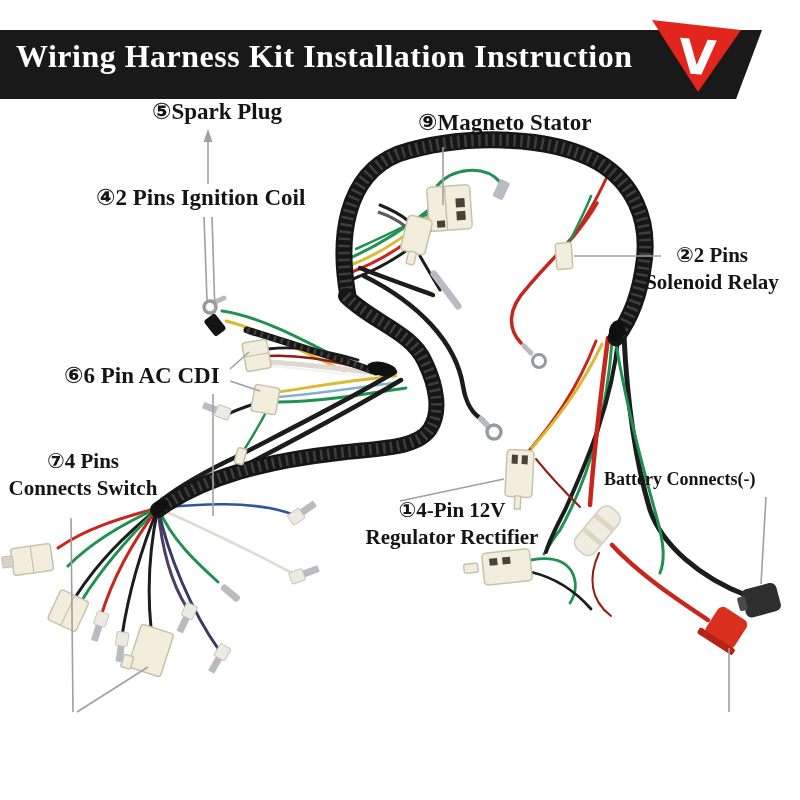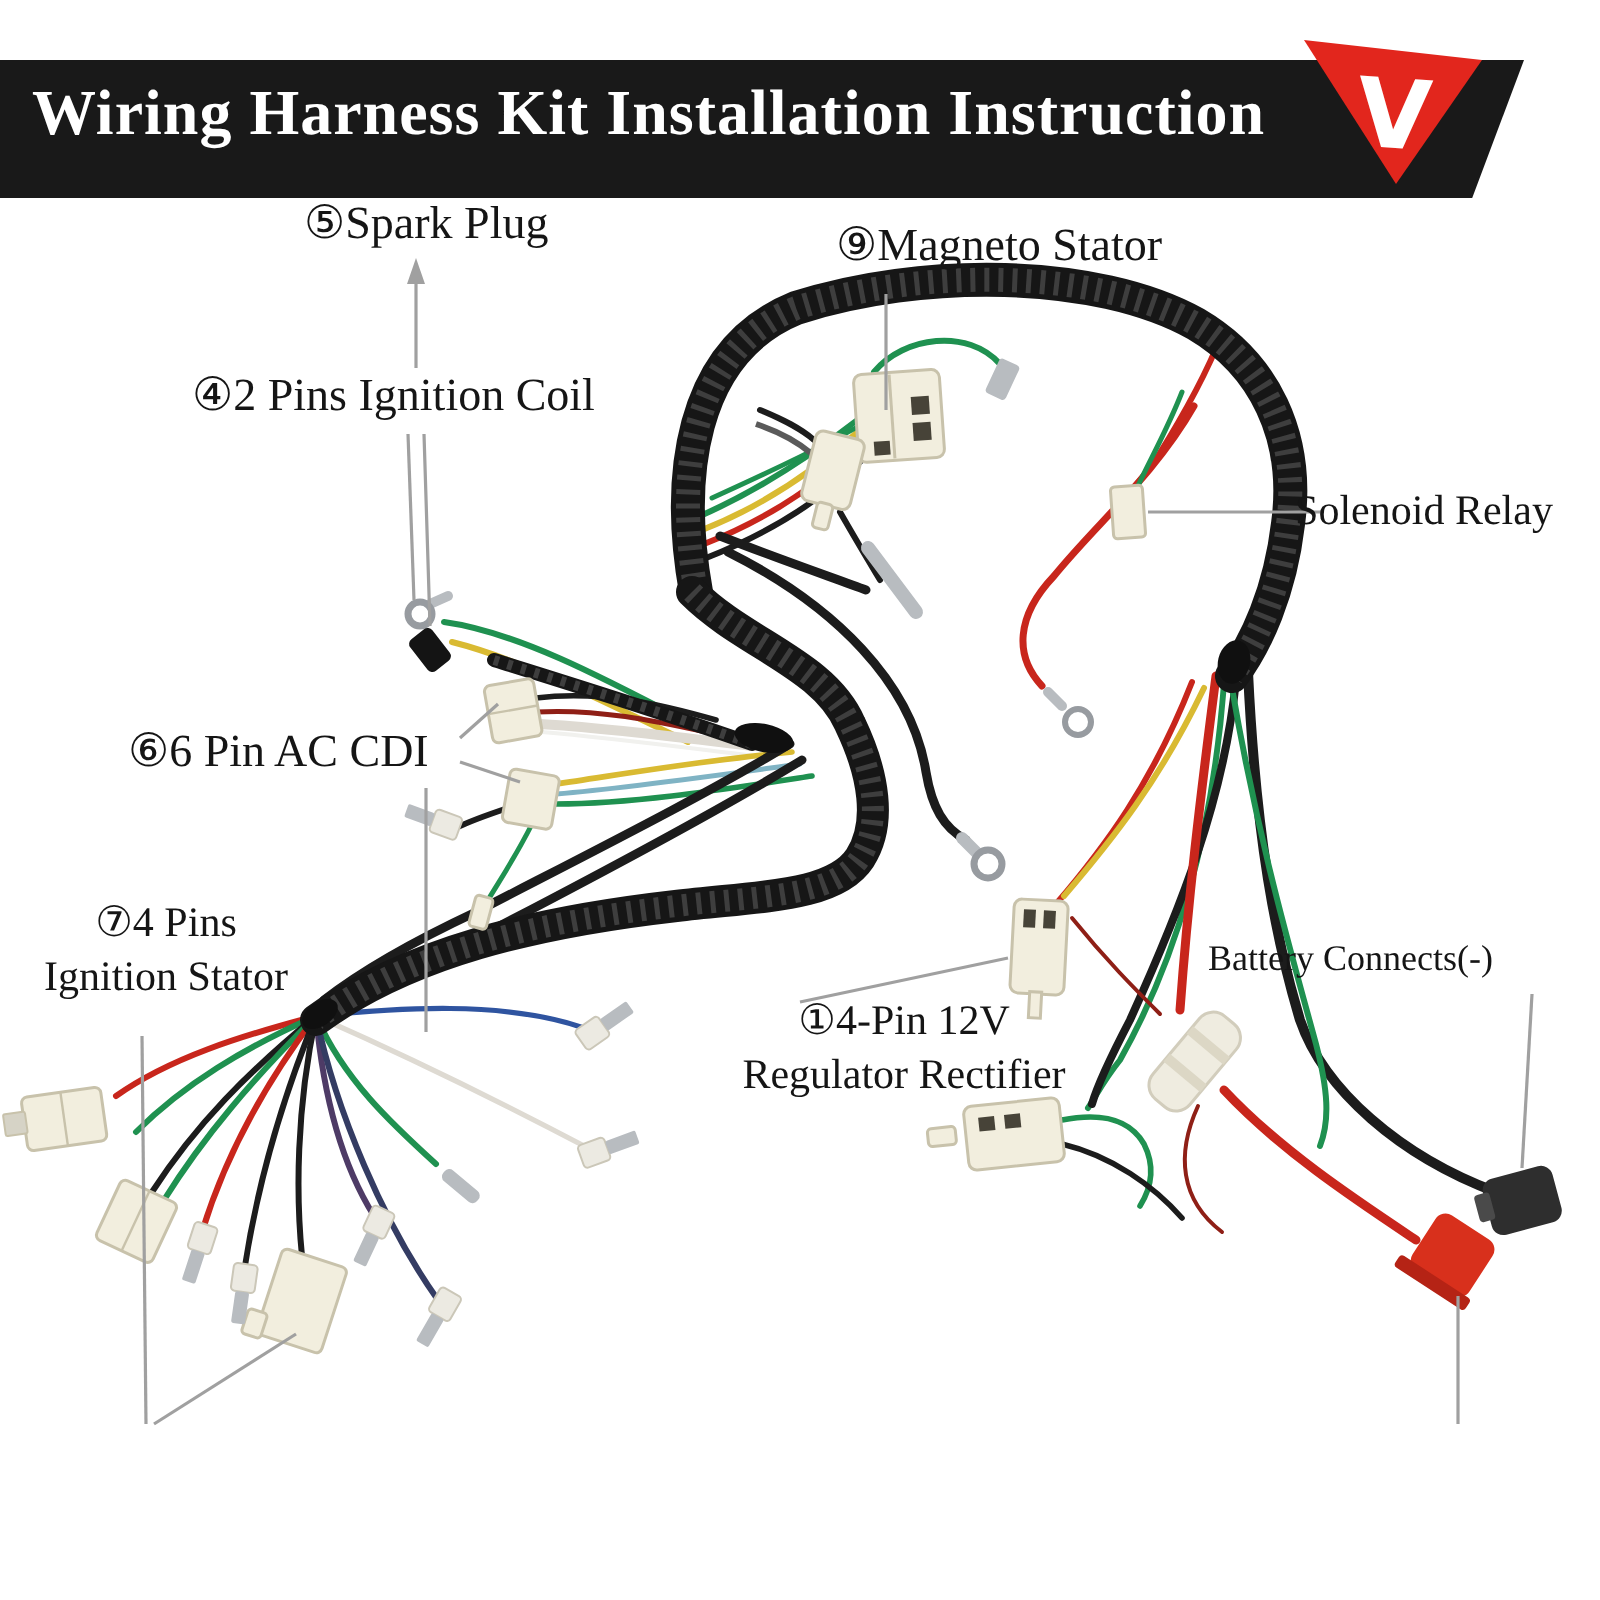--- a/index.html
+++ b/index.html
@@ -8,21 +8,21 @@
   .stage{position:absolute;inset:0;}
   
   .banner{position:absolute;left:0;top:30px;width:762px;height:69px;
           background:var(--banner-bg);
           clip-path:polygon(0 0,100% 0,96.6% 100%,0 100%);}
   .banner span{display:block;line-height:52px;padding-left:16px;
                font-size:32px;font-weight:bold;color:#ffffff;
                white-space:nowrap;letter-spacing:.5px;}
   .logo{position:absolute;left:642px;top:14px;}
   
-  .lbl{position:absolute;font-weight:normal;color:var(--label-color);
+  .lbl{position:absolute;font-weight:bold;color:var(--label-color);
        white-space:nowrap;font-size:23px;line-height:1.15;}
   .lbl-c{text-align:center;font-size:21px;line-height:27px;}
   .art{position:absolute;left:0;top:0;}
   
   .cal{stroke:var(--callout-gray);stroke-width:1.6;fill:none;}
   .calh{fill:var(--callout-gray);}
   .loom{stroke:var(--loom);fill:none;stroke-linecap:round;}
   .rib{stroke:#3e3e3e;fill:none;stroke-dasharray:2.5 4.5;stroke-linecap:butt;}
   .wr{stroke:var(--wire-red);fill:none;stroke-linecap:round;}
   .wg{stroke:var(--wire-green);fill:none;stroke-linecap:round;}
@@ -269,25 +269,26 @@
   </div>
   <svg class="logo" width="110" height="92" viewBox="0 0 110 92">
     <polygon points="10,6 99,16 56,78" fill="var(--logo-red)"></polygon>
     <text x="55" y="60" text-anchor="middle" font-family="'DejaVu Sans',sans-serif" font-size="48" font-weight="bold" fill="#ffffff" transform="rotate(4 55 45)">V</text>
   </svg>
 
   <div class="lbl" style="left:152px;top:99px;">⑤Spark Plug</div>
   <div class="lbl" style="left:374px;top:110px;margin-left:44px;">⑨Magneto Stator</div>
   <div class="lbl" style="left:96px;top:185px;">④2 Pins Ignition Coil</div>
   <div class="lbl lbl-c" style="left:628px;top:242px;width:168px;">
+    <div>②2 Pins</div>
     <div>Solenoid Relay</div>
   </div>
   <div class="lbl" style="left:64px;top:363px;">⑥6 Pin AC CDI</div>
   <div class="lbl lbl-c" style="left:2px;top:448px;width:162px;">
     <div>⑦4 Pins</div>
-    <div>Ignition Stator</div>
+    <div>Connects Switch</div>
   </div>
   <div class="lbl lbl-c" style="left:352px;top:497px;width:200px;">
     <div>①4-Pin 12V</div>
     <div>Regulator Rectifier</div>
   </div>
   <div class="lbl" style="left:604px;top:469px;font-size:18px;">Battery Connects(-)</div>
 </div>
 
 </body></html>

